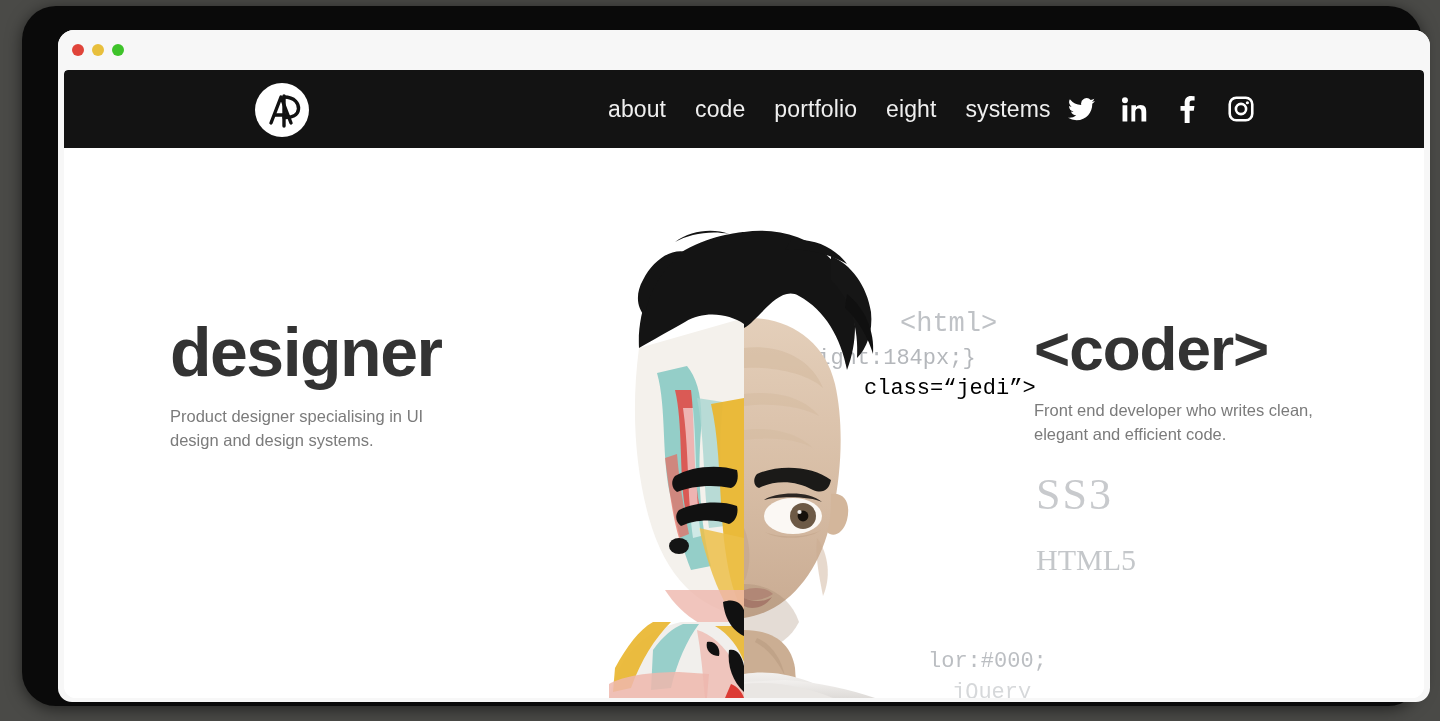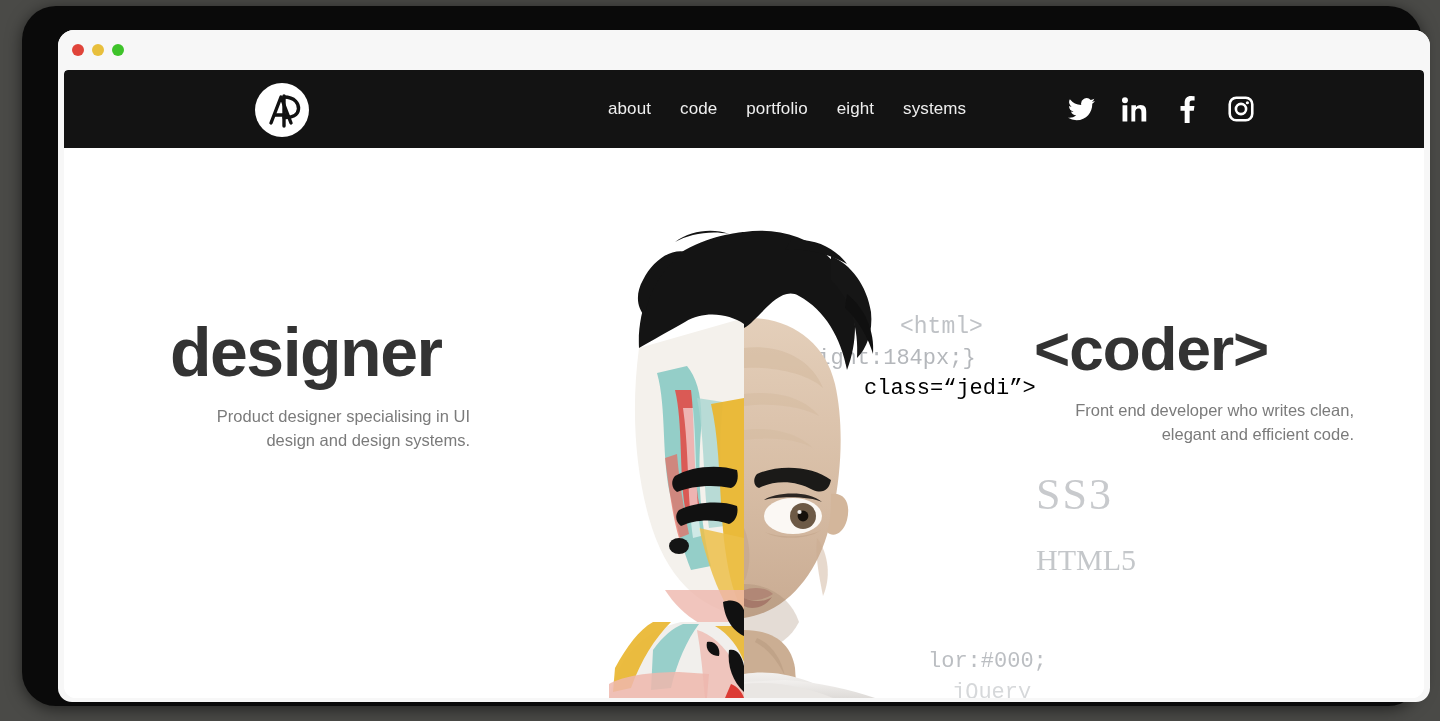--- a/index.html
+++ b/index.html
@@ -81,21 +81,21 @@
     position: absolute;
     left: 544px;
     top: 0;
     height: 78px;
     display: flex;
     align-items: center;
     gap: 29px;
   }
   .nav-link {
     color: #efefef;
-    font-size: 17px;
+    font-size: 23px;
     letter-spacing: 0.1px;
     text-decoration: none;
     cursor: pointer;
     white-space: nowrap;
     font-family: "Liberation Sans", sans-serif;
   }
 
   .social-row {
     position: absolute;
     right: 170px;
@@ -130,21 +130,21 @@
     bottom: -10px;
     width: 360px;
     text-align: left;
     font-family: "Liberation Mono", monospace;
     color: #b9bcc0;
     user-select: none;
     pointer-events: none;
     z-index: 1;
   }
   .code-line { white-space: pre; line-height: 1.38; }
-  .cl-html   { font-size: 23px; margin-left: 58px; color: #bfc2c6; }
+  .cl-html   { font-size: 27px; margin-left: 58px; color: #bfc2c6; }
   .cl-height { font-size: 22px; margin-left: -38px; color: #b4b7bb; }
   .cl-class  { font-size: 22px; margin-left: 22px; color: #000000; }
   .cl-big    { font-size: 44px; margin-left: 38px; color: #c8cacd;
                font-family: "Liberation Serif", serif; letter-spacing: 2px; }
   .cl-big .html5 { font-size: 30px; color: #c4c7ca; letter-spacing: 0; }
   .cl-color  { font-size: 22px; margin-left: 86px; color: #bbbec2; }
   .cl-jquery { font-size: 22px; margin-left: 110px; color: #d6d8da; }
 
   
   .portrait {
@@ -177,21 +177,20 @@
     font-family: "Liberation Sans", sans-serif;
   }
   .col-right .headline { font-size: 62px; letter-spacing: -1px; }
 
   .subline {
     margin-top: 19px;
     font-size: 16.5px;
     line-height: 1.45;
     color: #7b7b7b;
     font-family: "Liberation Sans", sans-serif;
-    text-align: right;
   }
 </style>
 </head>
 <body>
 
 <div class="device-bezel">
 
   <div class="browser-window">
 
     <div class="titlebar">

